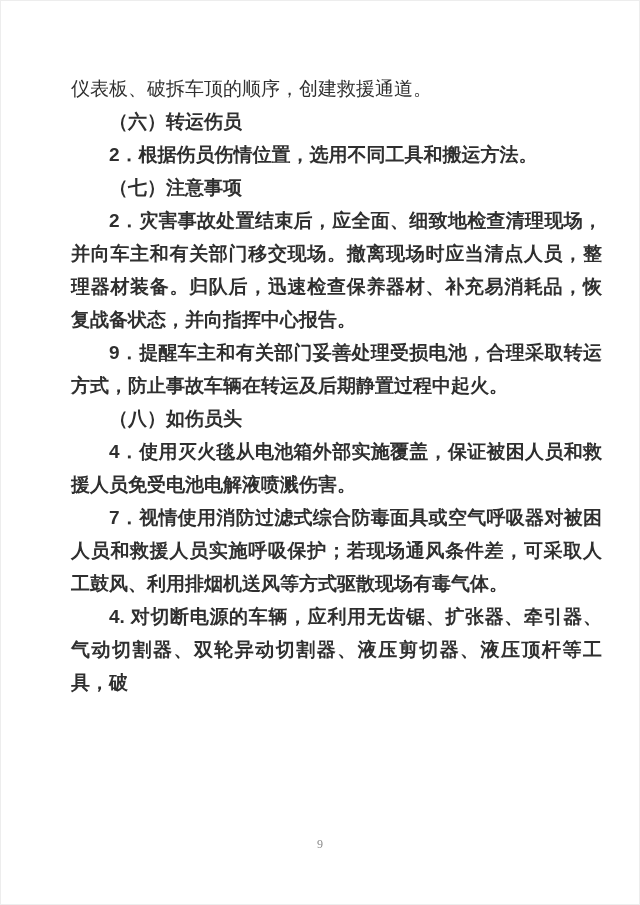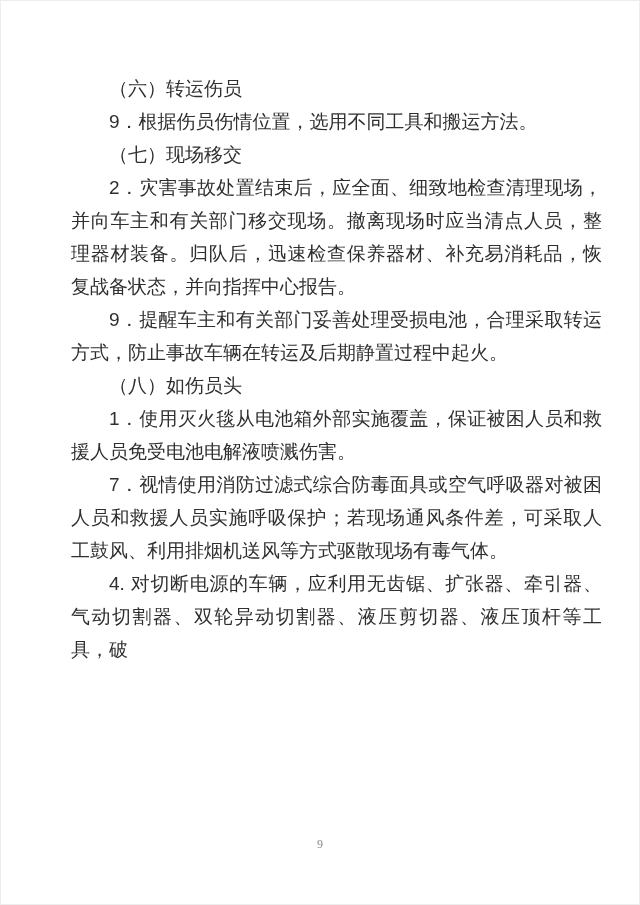--- a/index.html
+++ b/index.html
@@ -28,42 +28,44 @@
     text-align: justify;
     text-justify: inter-ideograph;
     word-break: break-all;
   }
   .content p {
     margin: 0;
     padding: 0;
   }
   .content p.indent {
     text-indent: 2em;
+    font-weight: bold;
   }
   .page-number {
     position: absolute;
     left: 0;
     top: 836px;
     width: 100%;
     text-align: center;
     font-size: 12px;
     line-height: 14px;
     color: #8a8a8a;
     font-family: "Liberation Serif", serif;
   }
 </style>
 </head>
 <body>
 
 <div class="page" style="background: rgb(255, 255, 255);">
   <div class="content" style="color: rgb(47, 47, 47);">
+      <p>仪表板、破拆车顶的顺序，创建救援通道。</p>
       <p class="indent">（六）转运伤员</p>
-      <p class="indent">9．根据伤员伤情位置，选用不同工具和搬运方法。</p>
-      <p class="indent">（七）现场移交</p>
+      <p class="indent">2．根据伤员伤情位置，选用不同工具和搬运方法。</p>
+      <p class="indent">（七）注意事项</p>
       <p class="indent">2．灾害事故处置结束后，应全面、细致地检查清理现场，并向车主和有关部门移交现场。撤离现场时应当清点人员，整理器材装备。归队后，迅速检查保养器材、补充易消耗品，恢复战备状态，并向指挥中心报告。</p>
       <p class="indent">9．提醒车主和有关部门妥善处理受损电池，合理采取转运方式，防止事故车辆在转运及后期静置过程中起火。</p>
       <p class="indent">（八）如伤员头</p>
-      <p class="indent">1．使用灭火毯从电池箱外部实施覆盖，保证被困人员和救援人员免受电池电解液喷溅伤害。</p>
+      <p class="indent">4．使用灭火毯从电池箱外部实施覆盖，保证被困人员和救援人员免受电池电解液喷溅伤害。</p>
       <p class="indent">7．视情使用消防过滤式综合防毒面具或空气呼吸器对被困人员和救援人员实施呼吸保护；若现场通风条件差，可采取人工鼓风、利用排烟机送风等方式驱散现场有毒气体。</p>
       <p class="indent">4. 对切断电源的车辆，应利用无齿锯、扩张器、牵引器、气动切割器、双轮异动切割器、液压剪切器、液压顶杆等工具，破</p>
     </div>
   <div class="page-number">9</div>
 </div>
 
 </body></html>

